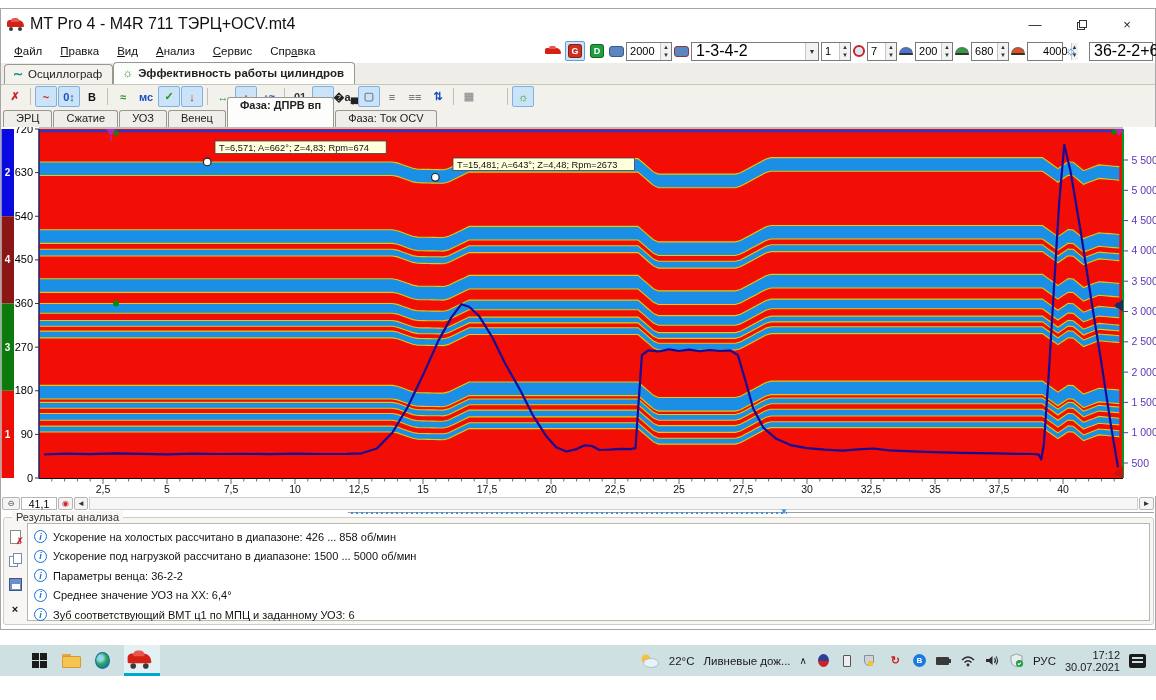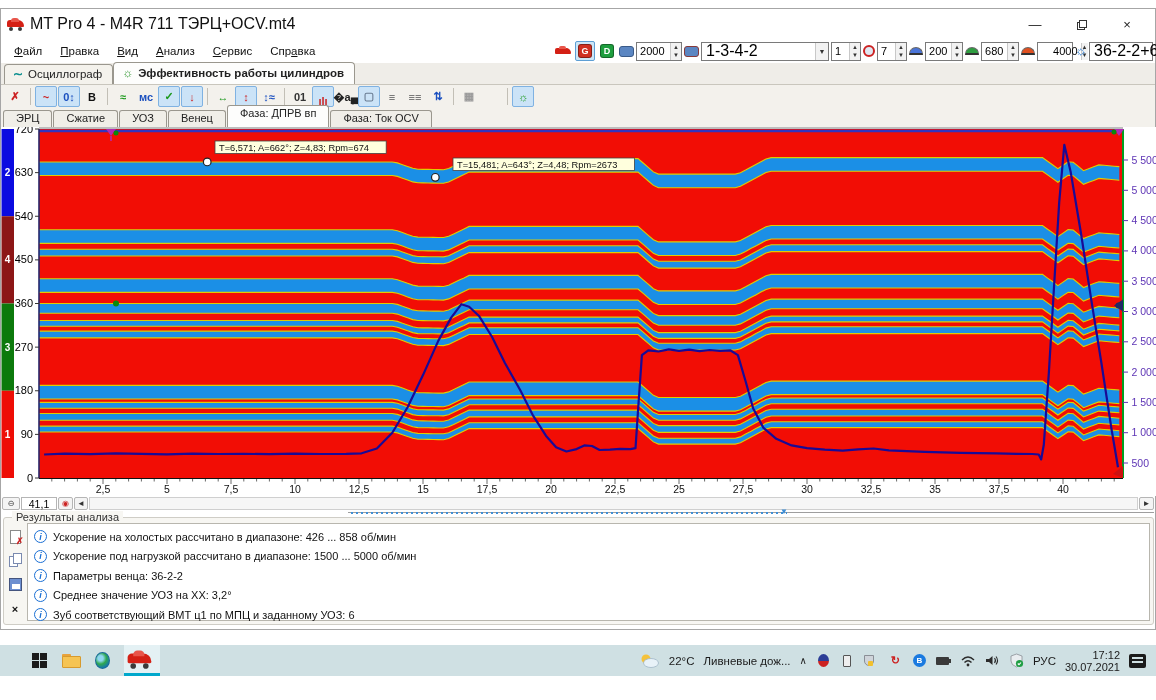--- a/index.html
+++ b/index.html
@@ -53,21 +53,21 @@
   
   .toolbar { position:absolute; left:0; top:76px; width:100%; height:23px; background:#f3f1ec; display:flex; align-items:center; padding-left:3px; gap:1px; }
   .tbtn { width:22px; height:21px; border:1px solid transparent; border-radius:2px; display:flex; align-items:center; justify-content:center; font-size:12px; font-weight:bold; background:transparent; position:relative; }
   .tbtn.pressed { background:#cbe3f7; border-color:#7fb2e2; }
   .tsep { width:1px; height:17px; background:#c2bfb6; margin:0 3px; }
   .tbtn .ddm { position:absolute; right:0; bottom:0; font-size:6px; color:#222; }
 
   
   .subtabs { position:absolute; left:0; top:99px; width:100%; height:19px; background:#f3f1ec; display:flex; align-items:flex-end; padding-left:2px; }
   .stab { font-size:11px; color:#222; border:1px solid #9a978e; border-bottom:none; border-radius:3px 3px 0 0; background:#f0eee8; padding:1px 12px 2px; height:17px; margin-right:1px; white-space:nowrap; }
-  .stab.active { background:#fdfdfc; font-weight:normal; height:22px; position:relative; z-index:2; }
+  .stab.active { background:#fdfdfc; font-weight:bold; height:30px; position:relative; z-index:2; }
 
   
   #chart { position:absolute; left:0; top:118px; width:1156px; height:369px; }
   #chart text { font-family:"Liberation Sans",sans-serif; }
 
   
   .scrollrow { position:absolute; left:0; top:487px; width:100%; height:14px; display:flex; align-items:center; gap:1px; padding:0 1px; background:#fff; }
   .zbtn { height:13px; border:1px solid #b5b5b5; background:#f4f4f4; font-size:8px; line-height:11px; color:#333; text-align:center; border-radius:2px; }
   .zoomval { width:36px; height:13px; border:1px solid #b5b5b5; background:#fff; font-size:10.5px; text-align:center; line-height:12px; }
   .ztrack { flex:1; height:13px; border:1px solid #cfcfcf; background:#f6f6f6; }
@@ -205,21 +205,21 @@
         </span>
         <span class="gauge-ico" style="background: linear-gradient(rgb(224, 80, 32) 0px, rgb(224, 80, 32) 100%);"></span>
         <span class="spinbox" style="width: 36px; padding-left: 12px;">
           <span class="val">4000</span>
           <span class="spin-arrows">
             <span>▲</span>
             <span>▼</span>
           </span>
         </span>
         <span class="qico" style="color: rgb(42, 122, 208); font-weight: bold; font-size: 13px;">☼</span>
-        <span class="combo" style="width: 64px;">
+        <span class="combo" style="width: 64px; margin-left: 10px;">
           <span class="val">36-2-2+6</span>
           <span class="dd">▼</span>
         </span>
       </div>
 
     <div class="tabsrow" id="maintabs">
         <span class="mtab">
           <span class="sine-ico">∼</span>
           <span>Осциллограф</span>
         </span>
@@ -566,21 +566,21 @@
           <div class="res-item">
             <span class="info-ic">i</span>
             <span>Ускорение под нагрузкой рассчитано в диапазоне: 1500 ... 5000 об/мин</span>
           </div>
           <div class="res-item">
             <span class="info-ic">i</span>
             <span>Параметры венца: 36-2-2</span>
           </div>
           <div class="res-item">
             <span class="info-ic">i</span>
-            <span>Среднее значение УОЗ на ХХ: 3,2°</span>
+            <span>Среднее значение УОЗ на ХХ: 6,4°</span>
           </div>
           <div class="res-item">
             <span class="info-ic">i</span>
             <span>Зуб соответствующий ВМТ ц1 по МПЦ и заданному УОЗ: 6</span>
           </div>
         </div>
     </div>
   </div>
 
   <div class="taskbar">

